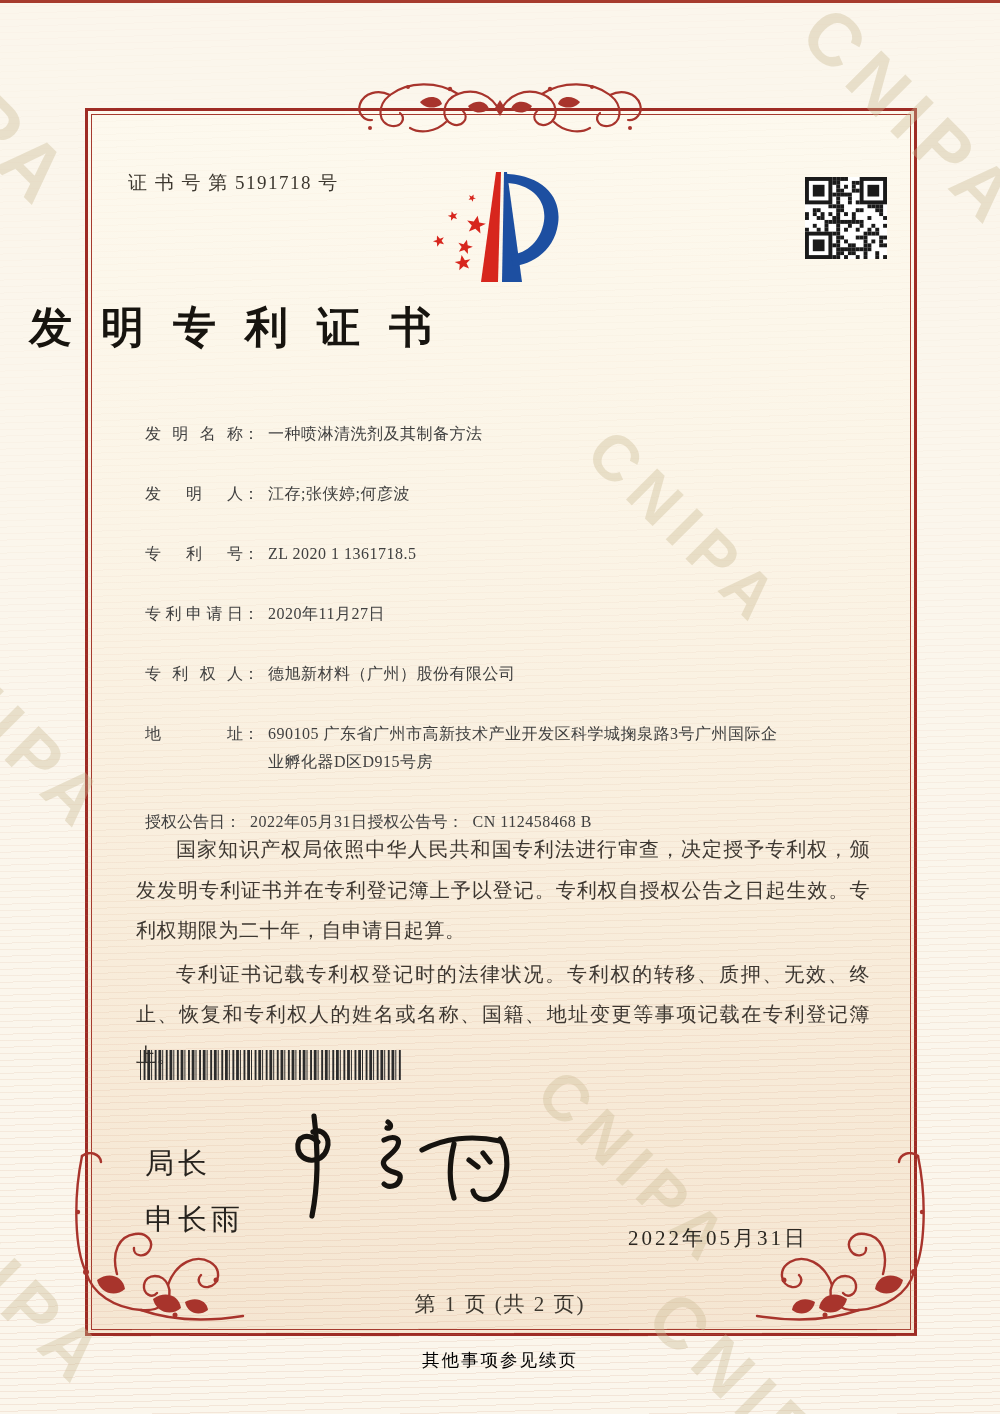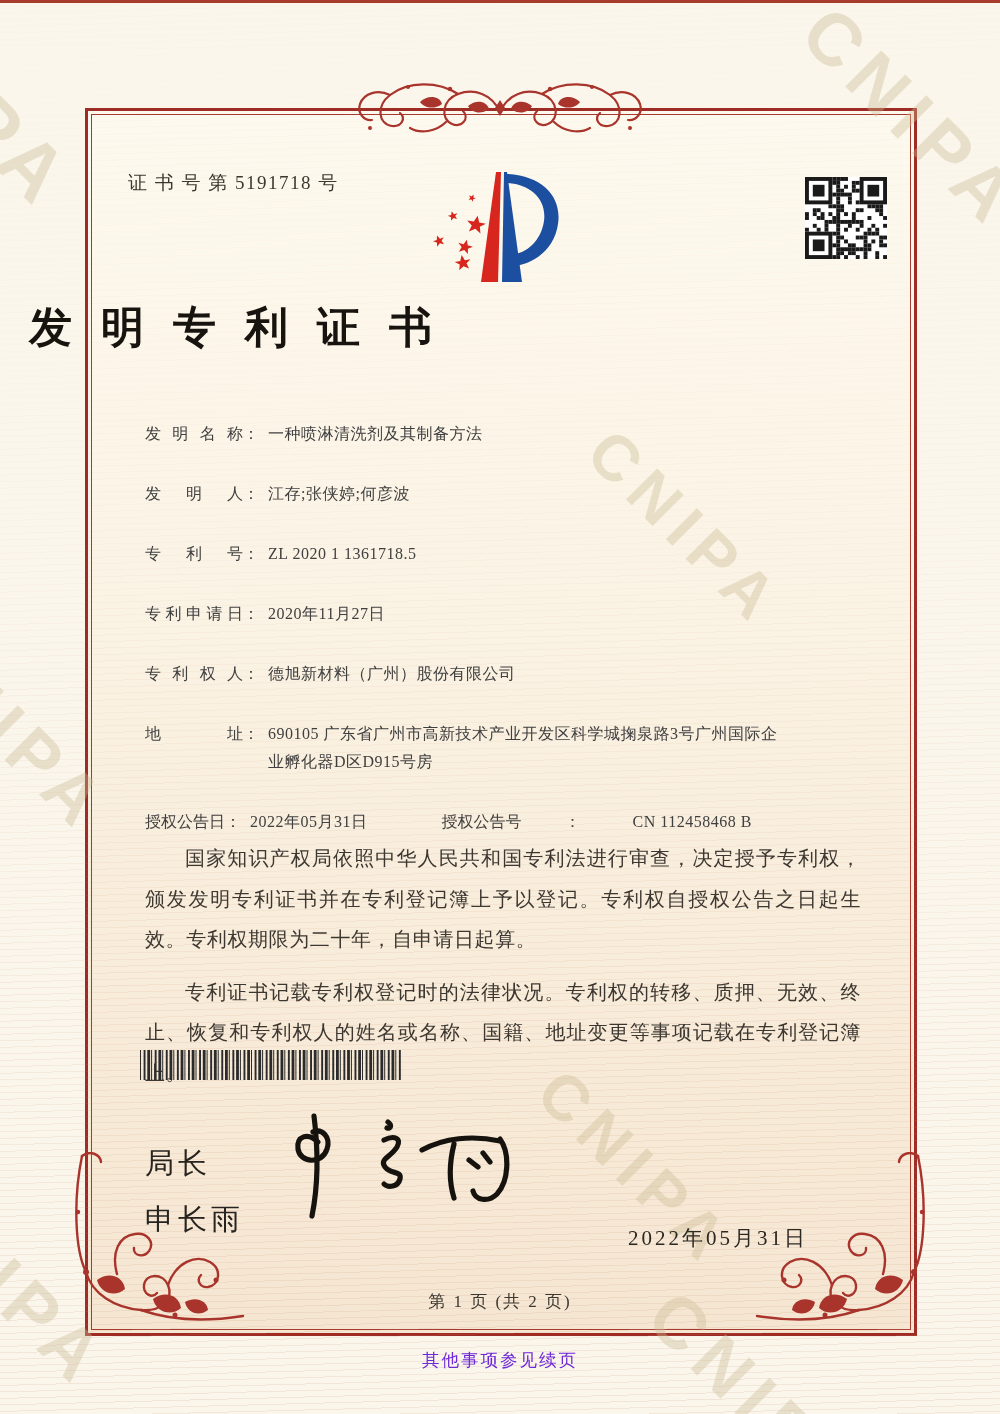--- a/index.html
+++ b/index.html
@@ -33,34 +33,34 @@
   .title{position:absolute;left:0;top:299px;width:100%;text-align:left;
          font-size:43px;font-weight:600;color:#17140f;letter-spacing:29px;padding-left:29px;box-sizing:border-box;}
 
   .fields{position:absolute;left:145px;top:420px;width:740px;}
   .frow{display:flex;align-items:flex-start;margin-bottom:32px;font-size:16px;line-height:28px;color:#404040;}
   .flabel{flex:none;width:98px;text-align:justify;text-align-last:justify;text-justify:inter-character;}
   .fcolon{flex:none;margin-right:9px;}
   .fvalue{letter-spacing:.5px;}
   .addr-val{width:520px;}
   .grant-pair{display:flex;}
-  .grant-pair.second{margin-left:74px;gap:43px;}
+  .grant-pair.second{}
 
   .paras{position:absolute;left:133px;top:826px;width:740px;font-size:20px;line-height:40.5px;
          letter-spacing:.6px;text-align:justify;color:#3d3731;}
-  .paras p{margin:12px;text-indent:2em;}
+  .paras p{margin:3px;text-indent:2em;}
 
   .barcode{position:absolute;left:140px;top:1050px;width:264px;height:30px;}
   .signer{position:absolute;left:145px;font-size:29px;color:#27231e;letter-spacing:4px;}
   .signer.t1{top:1144px;}
   .signer.t2{top:1200px;}
   .signature{position:absolute;left:272px;top:1108px;width:252px;height:118px;}
   .sign-date{position:absolute;left:628px;top:1224px;font-size:21px;letter-spacing:3px;color:#2c2822;}
-  .page-no{position:absolute;left:0;top:1290px;width:100%;text-align:center;font-size:17px;color:#3c372f;letter-spacing:2px;}
-  .footer-note{position:absolute;left:0;top:1348px;width:100%;text-align:center;font-size:17.5px;color:#6d28d9;letter-spacing:2px;}
+  .page-no{position:absolute;left:0;top:1290px;width:100%;text-align:center;font-size:21px;color:#3c372f;letter-spacing:2px;}
+  .footer-note{position:absolute;left:0;top:1348px;width:100%;text-align:center;font-size:17.5px;color:#000000;letter-spacing:2px;}
 </style>
 </head>
 <body>
 
 <div class="page">
   <div class="top-edge"></div>
 
   <div class="frame">
     <div class="frame-inner"></div>
   </div>

